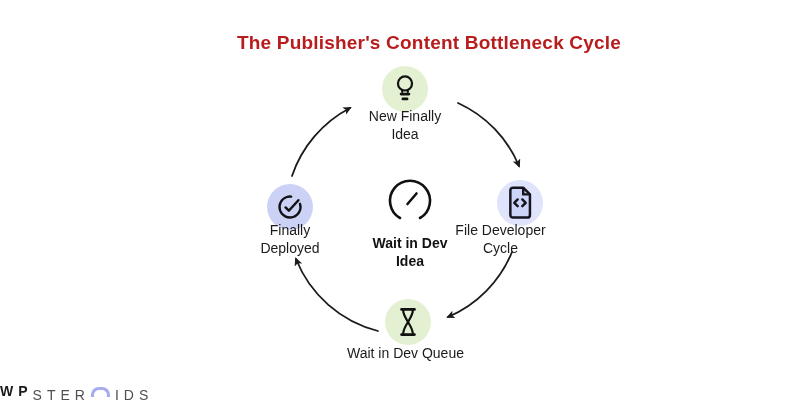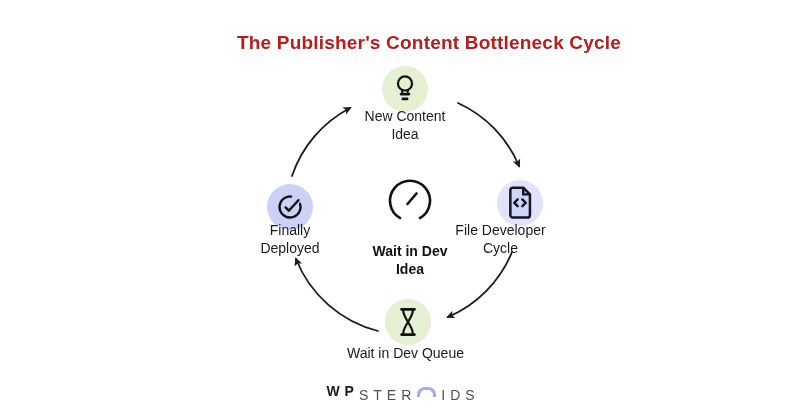--- a/index.html
+++ b/index.html
@@ -8,21 +8,21 @@
   .title{position:absolute;top:32px;left:0;width:806px;text-align:center;
          font-size:19px;font-weight:700;letter-spacing:.2px;color:#b91c1c;margin-left:26px;}
   .arrows{position:absolute;left:0;top:0;width:806px;height:409px;}
   .icon-circle{position:absolute;width:46px;height:46px;border-radius:50%;
                display:flex;align-items:center;justify-content:center;}
   .node-label{position:absolute;text-align:center;font-size:14px;line-height:1.32;color:#1b1b1b;}
   .center-label{position:absolute;text-align:center;font-size:14px;line-height:1.3;
                 font-weight:700;color:#111;}
   .gauge-wrap{position:absolute;width:48px;height:48px;}
   .logo{position:absolute;top:379px;left:0;width:806px;display:flex;
-        align-items:center;justify-content:center;font-size:14px;}
+        align-items:center;font-size:14px;}
   .logo-wp{font-weight:800;color:#1a1a1a;letter-spacing:5px;}
   .logo-light{font-weight:400;color:#4f4f4f;letter-spacing:5px;margin-top:8px;}
   .logo-arch{display:inline-block;width:13px;height:7px;border:3px solid #a7abec;
              border-bottom:none;border-radius:8px 8px 0 0;margin:0 5px 0 1px;
              position:relative;top:1px;}
 </style>
 </head>
 <body>
 
 <div id="stage">
@@ -45,21 +45,21 @@
 
   <div class="icon-circle" style="left: 382px; top: 66px; background: rgb(227, 241, 210);">
     <svg width="28" height="30" viewBox="0 0 24 26" fill="none" stroke="#111" stroke-width="1.9" stroke-linecap="round">
       <circle cx="12" cy="8.2" r="6.1"></circle>
       <path d="M9.6 14 L9.6 15.6 M14.4 14 L14.4 15.6"></path>
       <line x1="8.6" y1="17.4" x2="15.4" y2="17.4" stroke-width="2.4"></line>
       <line x1="10.2" y1="21.6" x2="13.8" y2="21.6" stroke-width="2.4"></line>
     </svg>
   </div>
   <div class="node-label" style="left:325px;top:107px;width:160px;">
-    <div>New Content</div>
+    <div>New Finally</div>
     <div>Idea</div>
   </div>
 
   <div class="icon-circle" style="left: 497px; top: 180px; background: rgb(223, 227, 251);">
     <svg width="36" height="38" viewBox="0 0 24 26">
       <path d="M7.2 2.5 H14.2 L18.8 7.1 V21.2 A1.8 1.8 0 0 1 17 23 H7.2 A1.8 1.8 0 0 1 5.4 21.2 V4.3 A1.8 1.8 0 0 1 7.2 2.5 Z" fill="#cdd5f8" stroke="#15151f" stroke-width="1.7" stroke-linejoin="round"></path>
       <path d="M14.2 2.5 V7.1 H18.8" fill="none" stroke="#15151f" stroke-width="1.7" stroke-linejoin="round"></path>
       <path d="M10.4 10.6 L8.1 12.9 L10.4 15.2 M13.6 10.6 L15.9 12.9 L13.6 15.2" fill="none" stroke="#15151f" stroke-width="1.7" stroke-linecap="round" stroke-linejoin="round"></path>
     </svg>
   </div>
@@ -90,21 +90,21 @@
     <div>Finally</div>
     <div>Deployed</div>
   </div>
 
   <div class="gauge-wrap" style="left:386px;top:177px;">
     <svg width="48" height="48" viewBox="0 0 48 48" fill="none" stroke="#111" stroke-linecap="round">
       <path d="M14 41 A 20 20 0 1 1 34 41" stroke-width="2.6"></path>
       <line x1="21.5" y1="27" x2="30.5" y2="16.5" stroke-width="2.6"></line>
     </svg>
   </div>
-  <div class="center-label" style="left:348px;top:242px;width:124px;">
+  <div class="center-label" style="left:348px;top:234px;width:124px;">
     <div>Wait in Dev</div>
     <div>Idea</div>
   </div>
 
   <div class="logo">
     <span class="logo-wp">WP</span>
       <span class="logo-light">STER</span>
       <span class="logo-arch"></span>
       <span class="logo-light">IDS</span>
   </div>

